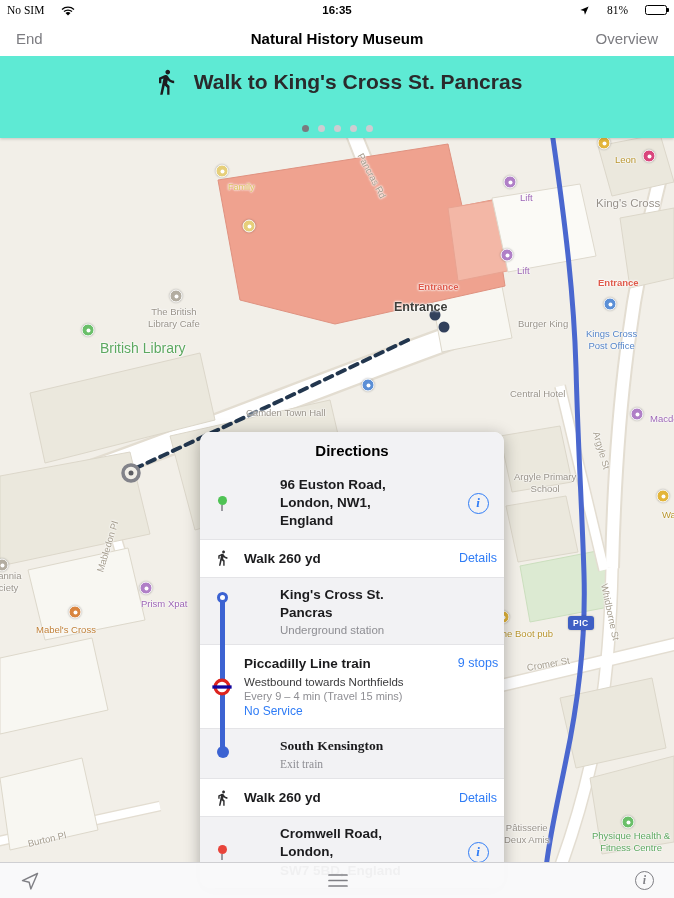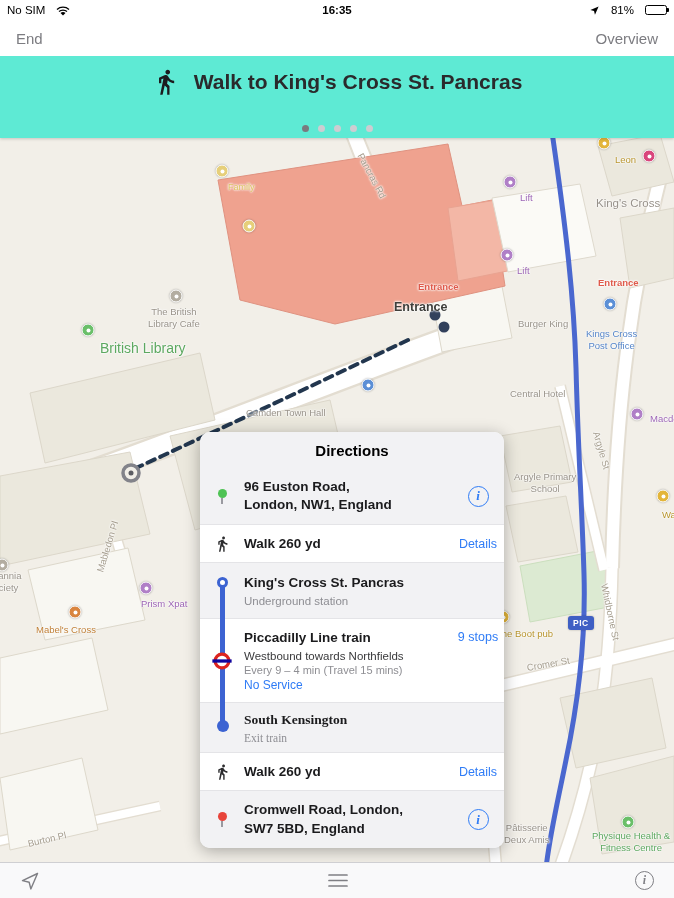--- a/index.html
+++ b/index.html
@@ -2,21 +2,21 @@
 <html><head>
 <meta charset="utf-8">
 <style>
   * { margin:0; padding:0; box-sizing:border-box; }
   html,body { width:674px; height:898px; }
   body { font-family:"Liberation Sans", sans-serif; background:#fff; position:relative; overflow:hidden; }
 
   
   .status-bar { position:absolute; top:0; left:0; width:674px; height:20px; background:#fff;
     display:flex; align-items:center; justify-content:space-between; padding:0 7px; font-size:11.5px; color:#000; z-index:40; }
-  .sb-left, .sb-right { display:flex; align-items:center; gap:11px; }
+  .sb-left, .sb-right { display:flex; align-items:center; gap:17px;font-family:Liberation Serif, serif; }
   .sb-time { position:absolute; left:0; right:0; text-align:center; font-weight:bold; pointer-events:none; }
   .battery { width:22px; height:10.5px; border:1px solid #000; border-radius:2.5px; position:relative; padding:1px; }
   .battery .fill { height:100%; width:80%; background:#000; border-radius:1px; }
   .battery:after { content:""; position:absolute; right:-3px; top:2.5px; width:2px; height:4px; background:#000; border-radius:0 1px 1px 0; }
 
   
   .nav-bar { position:absolute; top:20px; left:0; width:674px; height:36px; background:#fff;
     display:flex; align-items:center; justify-content:space-between; padding:0 16px; z-index:40; }
   .nav-btn { font-size:15px; color:#7c7c81; background:none; border:none; font-family:inherit; cursor:pointer; }
   .nav-title { position:absolute; left:0; right:0; text-align:center; font-size:15px; font-weight:bold; color:#000; pointer-events:none; }
@@ -43,21 +43,21 @@
   .poi span { width:4px; height:4px; border-radius:50%; background:#fff; }
   .pic-badge { position:absolute; left:568px; top:478px; background:#3f5fc4; color:#fff; font-size:8.5px;
     font-weight:bold; letter-spacing:0.5px; padding:2px 5px; border-radius:3px; z-index:3; box-shadow:0 0 2px rgba(0,0,0,.3); }
 
   
   .panel { position:absolute; left:200px; top:432px; width:304px; background:#fbfbfc; border-radius:10px;
     box-shadow:0 3px 16px rgba(0,0,0,0.30); overflow:hidden; z-index:20; }
   .d-header { height:36px; display:flex; align-items:center; justify-content:center;
     font-size:15px; font-weight:bold; color:#000; background:#f2f2f4; }
   .d-row { display:flex; align-items:center; border-top:1px solid #e4e4e7; background:#fff; }
-  .d-row.shade { background:#f2f2f4; }
+  .d-row.shade { background:#f2f2f4;gap:36px; }
   .d-icon { width:44px; flex-shrink:0; align-self:stretch; position:relative;
     display:flex; align-items:center; justify-content:center; }
   .d-main { flex:1; padding:8px 4px 8px 0; }
   .d-right { width:52px; flex-shrink:0; display:flex; align-items:center; justify-content:center; }
   .d-right.top { align-self:flex-start; padding-top:11px; }
   .addr { font-size:13.5px; font-weight:bold; color:#1b1b1d; line-height:1.35; }
   .sub { font-size:11.5px; color:#8e8e93; margin-top:2px; }
   .freq { font-size:11px; color:#8e8e93; margin-top:2px; }
   .service { font-size:12px; color:#2f7cf6; margin-top:2px; }
   .details-link, .stops-link { font-size:12.5px; color:#2f7cf6; background:none; border:none; font-family:inherit; cursor:pointer; }
@@ -106,20 +106,21 @@
     <svg width="11" height="11" viewBox="0 0 24 24">
       <path d="M21 3 L3 11 L11 13 L13 21 Z" fill="#000"></path>
     </svg>
     <span>81%</span>
     <span class="battery"><span class="fill"></span></span>
   </div>
 </div>
 
 <div class="nav-bar">
   <button class="nav-btn">End</button>
+  <div class="nav-title">Natural History Museum</div>
   <button class="nav-btn">Overview</button>
 </div>
 
 <div class="banner">
   <div class="banner-inner">
     <svg width="28" height="30" viewBox="0 0 24 24" fill="#1c1c1e">
       <path d="M13.5 5.5c1.1 0 2-.9 2-2s-.9-2-2-2-2 .9-2 2 .9 2 2 2zM9.8 8.9L7 23h2.1l1.8-8 2.1 2v6h2v-7.5l-2.1-2 .6-3C14.8 12 16.8 13 19 13v-2c-1.9 0-3.5-1-4.3-2.4l-1-1.6c-.4-.6-1-1-1.7-1-.3 0-.5.1-.8.1L6 8.3V13h2V9.6l1.8-.7"></path>
     </svg>
     <div class="banner-text">
       <div class="b-title">Walk to King's Cross St. Pancras</div>

